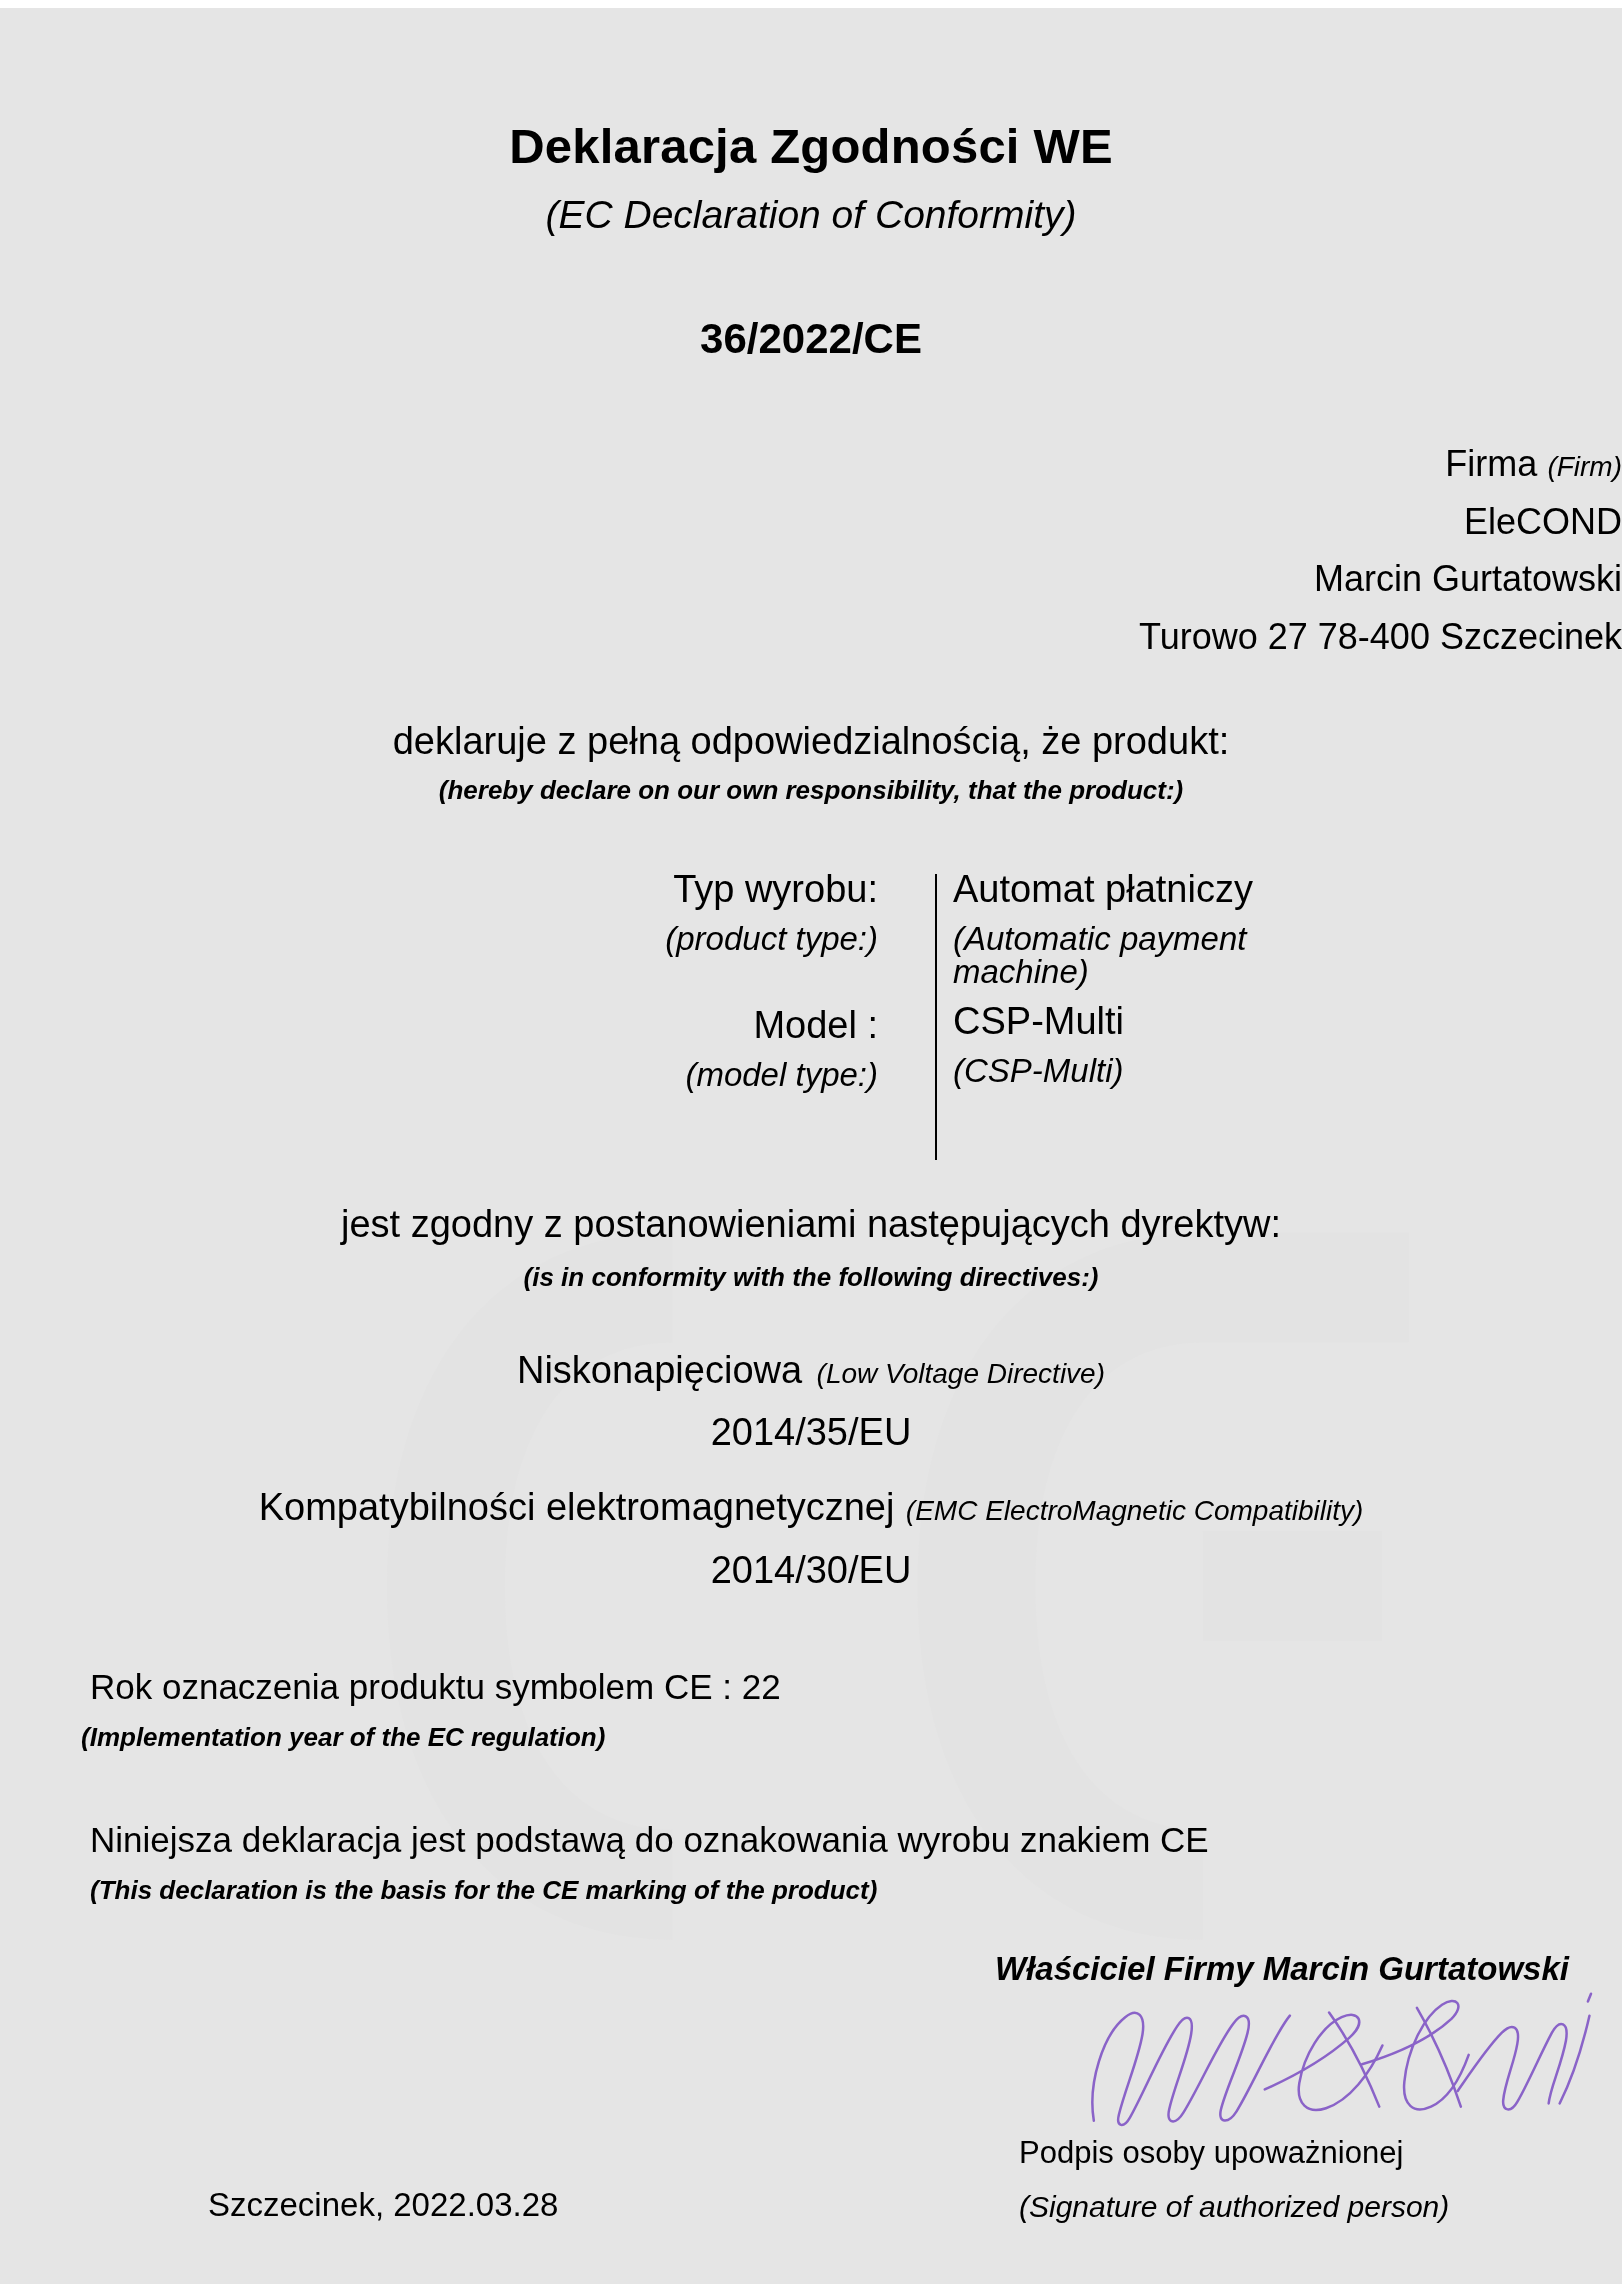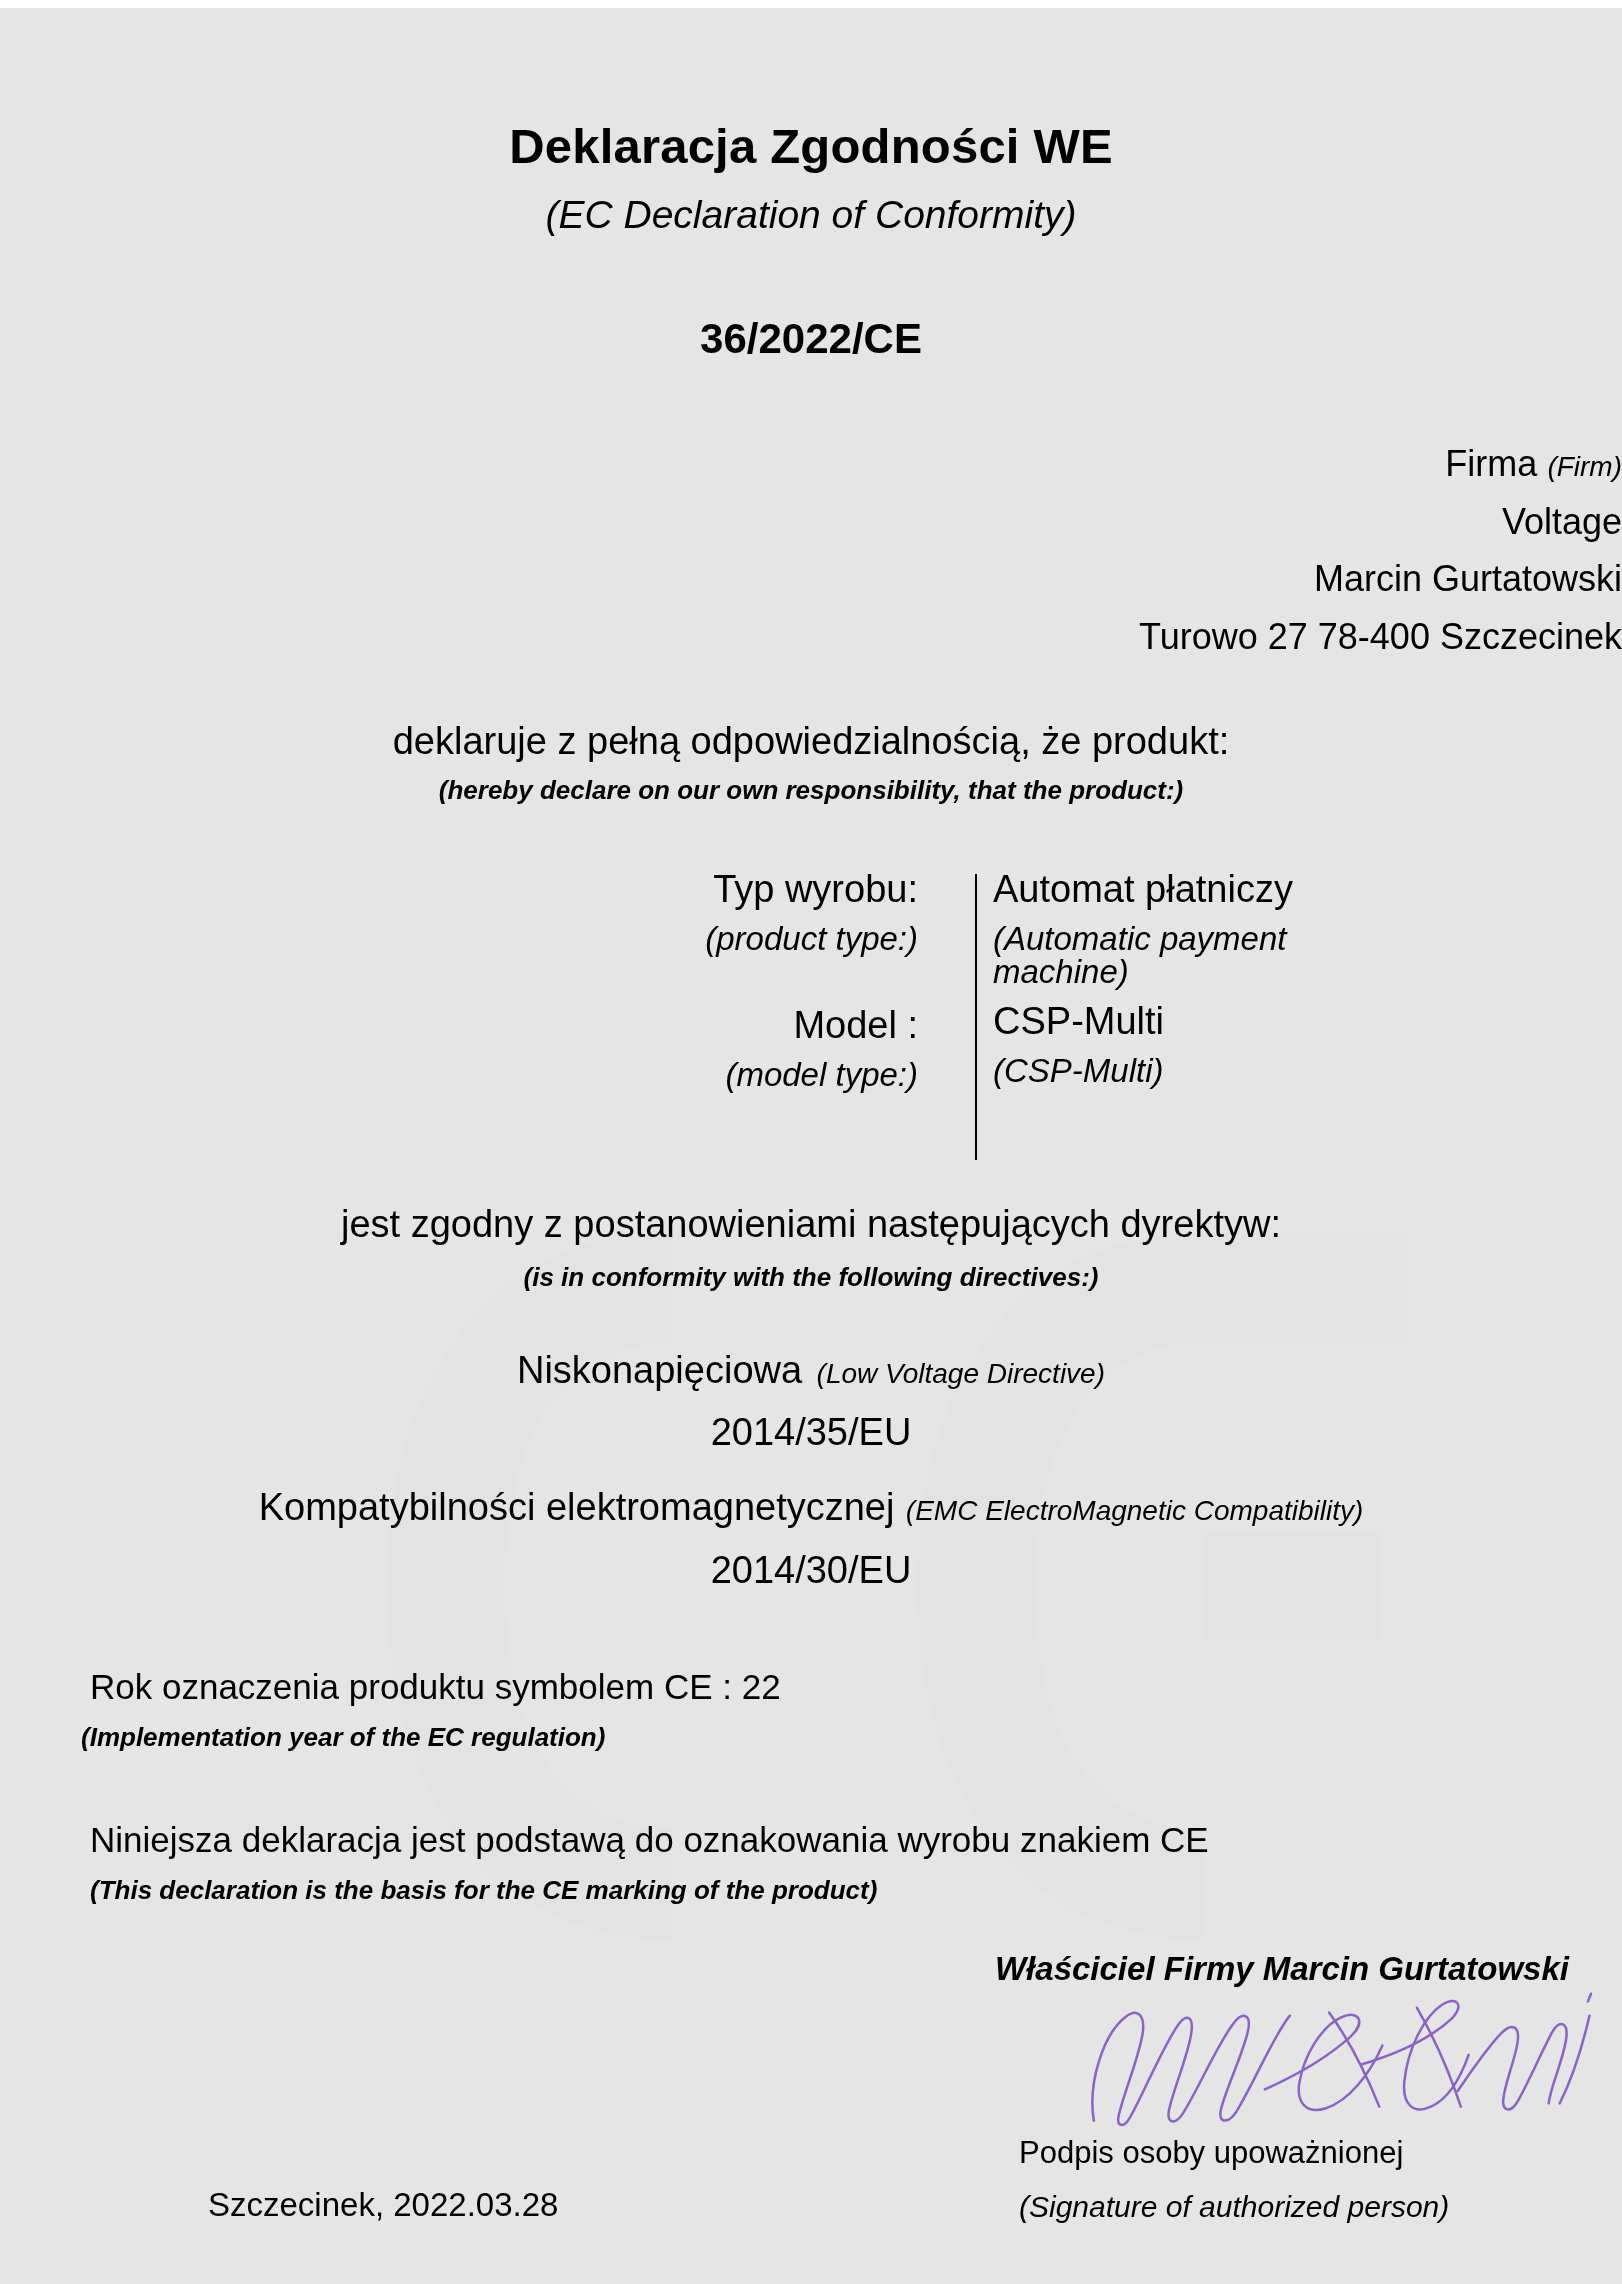--- a/index.html
+++ b/index.html
@@ -71,21 +71,20 @@
     position: absolute;
     left: 0;
     top: 857px;
     width: 100%;
     z-index: 2;
   }
   .prod-grid {
     display: grid;
     grid-template-columns: 878px 43px auto;
     column-gap: 16px;
-    padding-left: 40px;
   }
   .prod-left {
     grid-column: 1;
     text-align: right;
     padding-right: 0;
   }
   .prod-divider {
     grid-column: 2;
     position: relative;
   }
@@ -182,21 +181,21 @@
 
   <div class="layer ctr t-sub-it" style="top:185px;">(EC Declaration of Conformity)</div>
 
   <div class="layer ctr t-docnum" style="top:307px;">36/2022/CE</div>
 
   <div class="layer ctr firm-block" style="top:436px;">
     <div class="t-med">
       <span>Firma</span>
       <span style="font-style:italic;font-size:28px;">(Firm)</span>
     </div>
-    <div class="t-med" style="margin-top:17.3px;">Voltage</div>
+    <div class="t-med" style="margin-top:17.3px;">EleCOND</div>
     <div class="t-med" style="margin-top:17.3px;">Marcin Gurtatowski</div>
     <div class="t-med" style="margin-top:17.3px;">Turowo 27  78-400 Szczecinek</div>
   </div>
 
   <div class="layer ctr t-lg" style="top:712px;">deklaruje z pełną odpowiedzialnością, że produkt:</div>
   <div class="layer ctr t-body-small-it" style="top:767px;">(hereby declare on our own responsibility, that the product:)</div>
 
   <div class="prod">
     <div class="prod-grid">
       <div class="prod-left">

